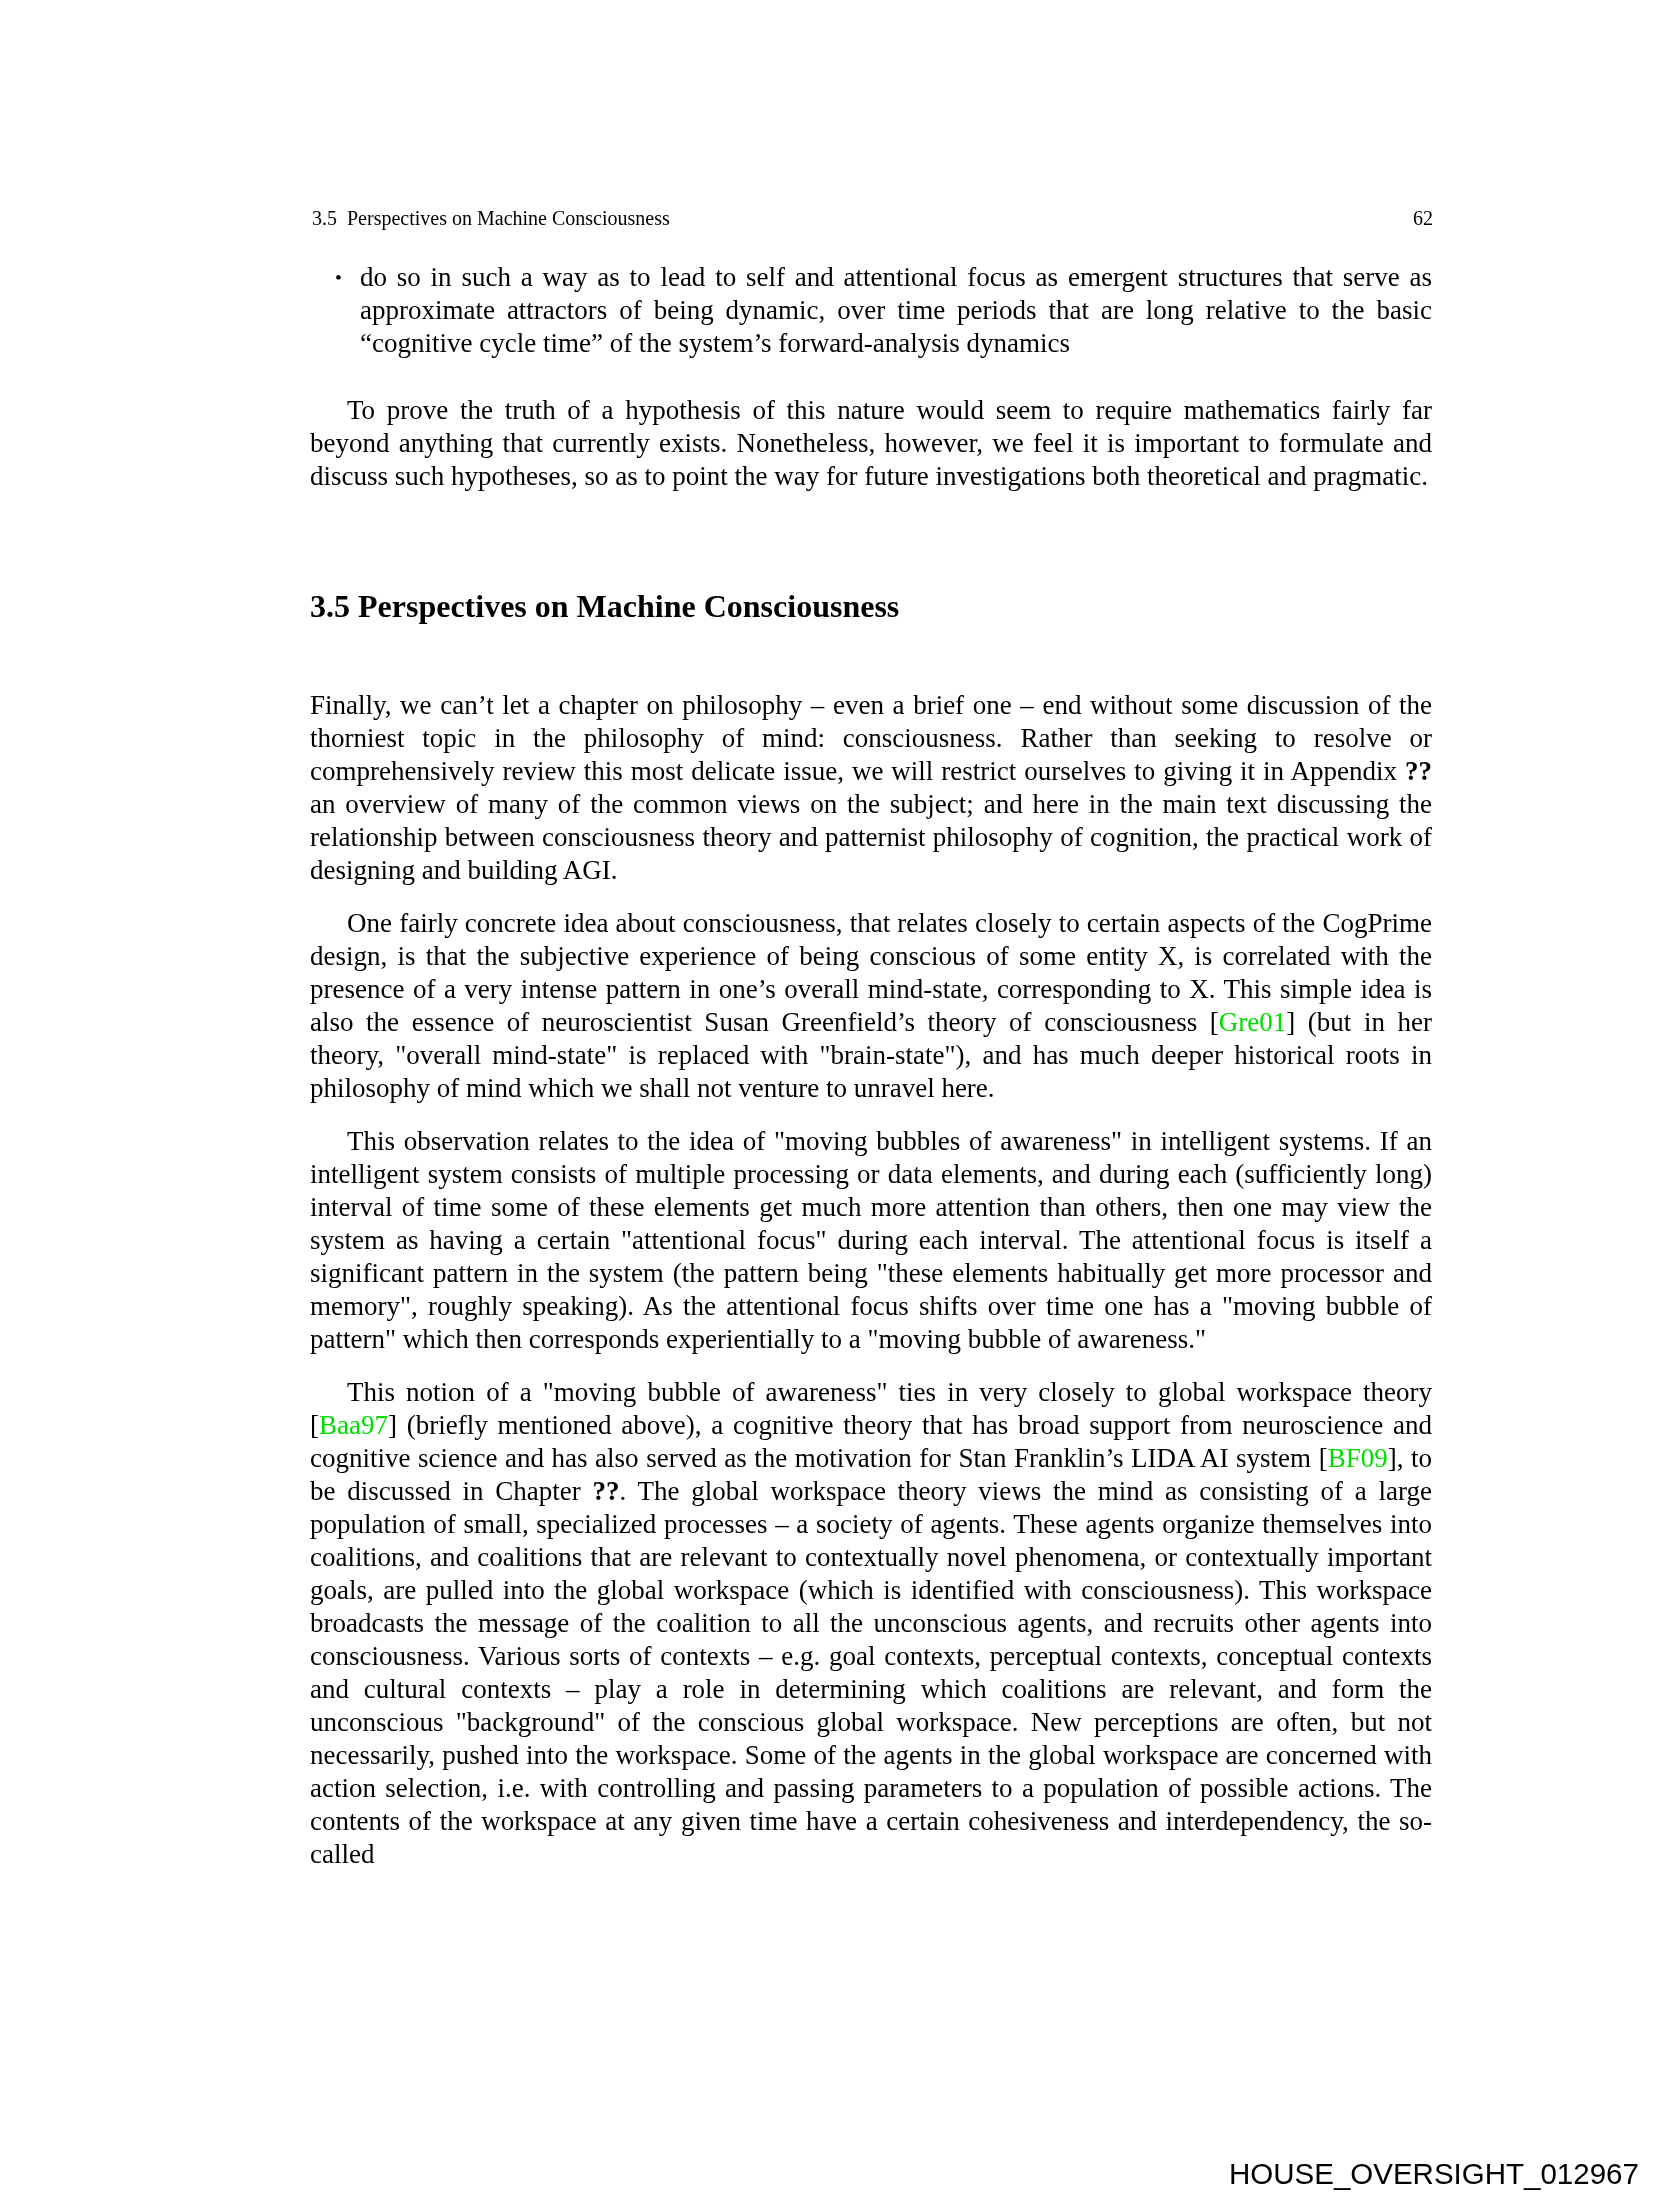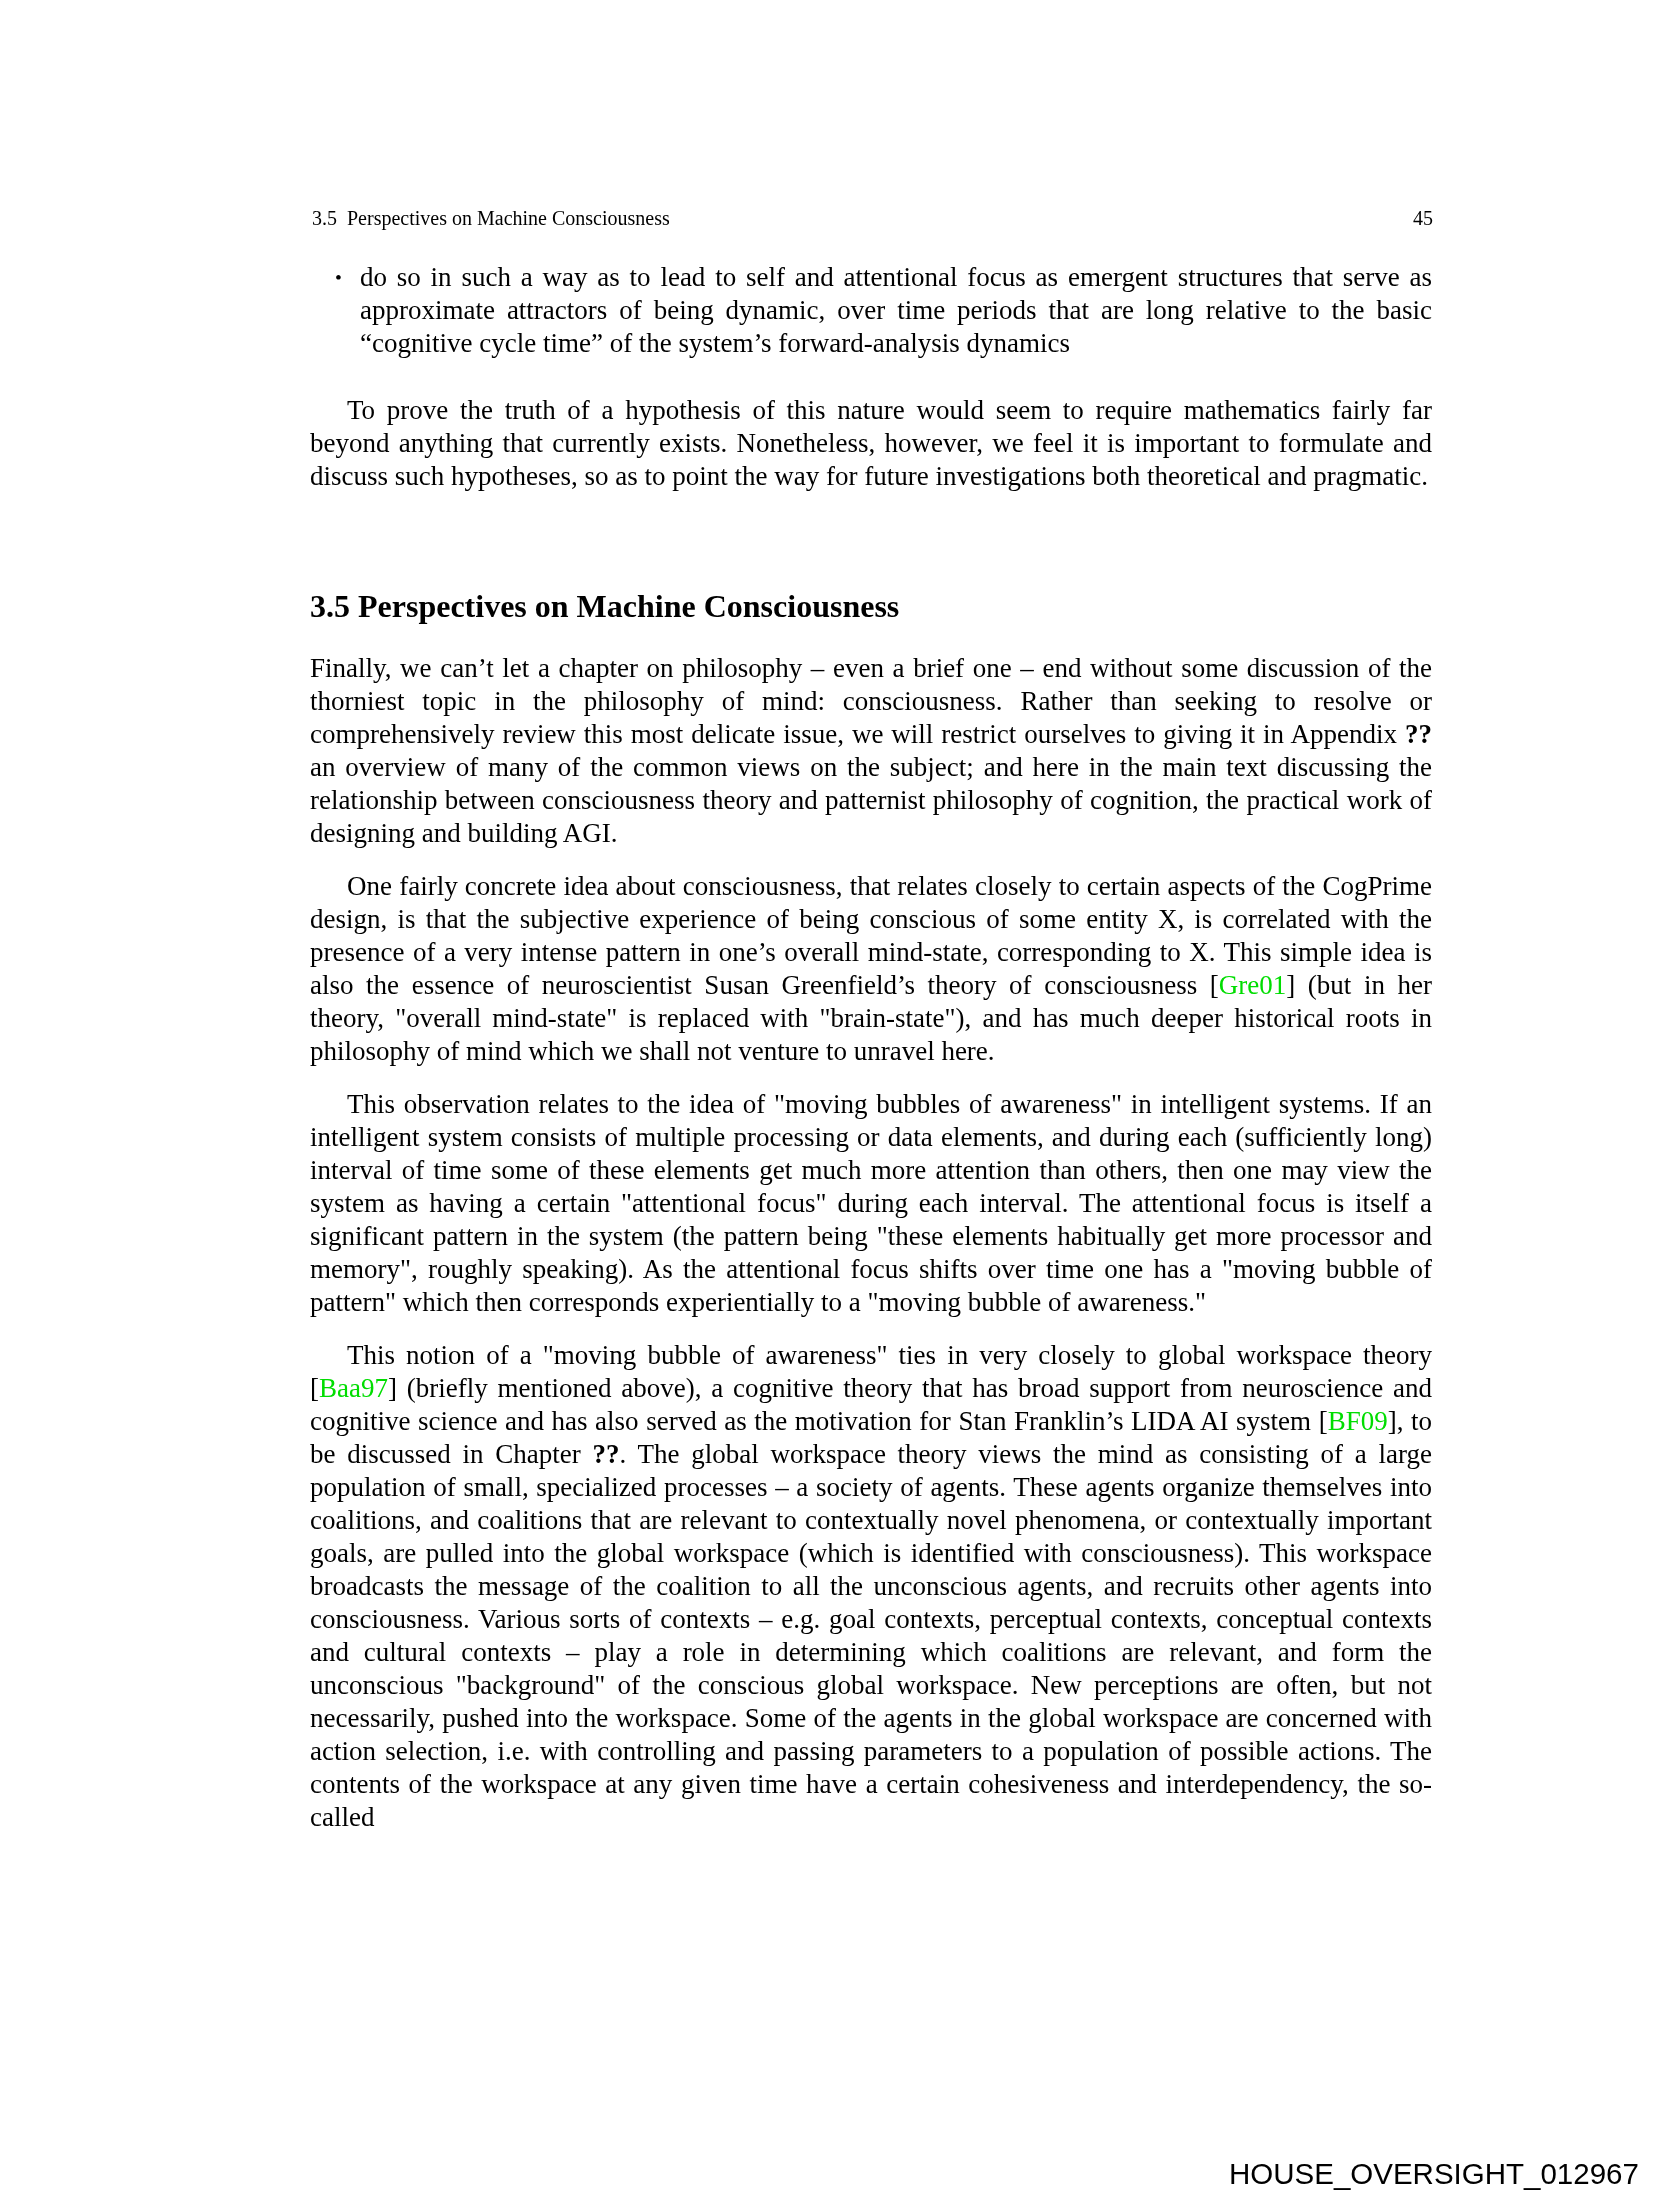--- a/index.html
+++ b/index.html
@@ -73,21 +73,21 @@
     position: absolute;
     left: 310px;
     top: 587px;
     font-size: 32px;
     line-height: 39px;
     font-weight: bold;
     margin: 0;
     white-space: nowrap;
   }
   .section-body {
-    top: 652px;
+    top: 689px;
   }
   .cite {
     color: #00dd00;
   }
   .ref-missing {
     font-weight: bold;
   }
   .bates {
     position: absolute;
     left: 1229px;
@@ -99,21 +99,21 @@
     color: #000000;
   }
 </style>
 </head>
 <body>
 
 <div class="page">
 
   <div class="running-head">
     <span style="white-space:pre;">3.5  Perspectives on Machine Consciousness</span>
-    <span>45</span>
+    <span>62</span>
   </div>
 
   <ul class="text-block bullet-list">
     <li class="bullet-item">
       <span class="bullet-mark">•</span>
       <span>do so in such a way as to lead to self and attentional focus as emergent structures that serve as approximate attractors of being dynamic, over time periods that are long relative to the basic “cognitive cycle time” of the system’s forward-analysis dynamics</span>
     </li>
   </ul>
 
   <p class="text-block para-prove indent">To prove the truth of a hypothesis of this nature would seem to require mathematics fairly far beyond anything that currently exists. Nonetheless, however, we feel it is important to formulate and discuss such hypotheses, so as to point the way for future investigations both theoretical and pragmatic.</p>

